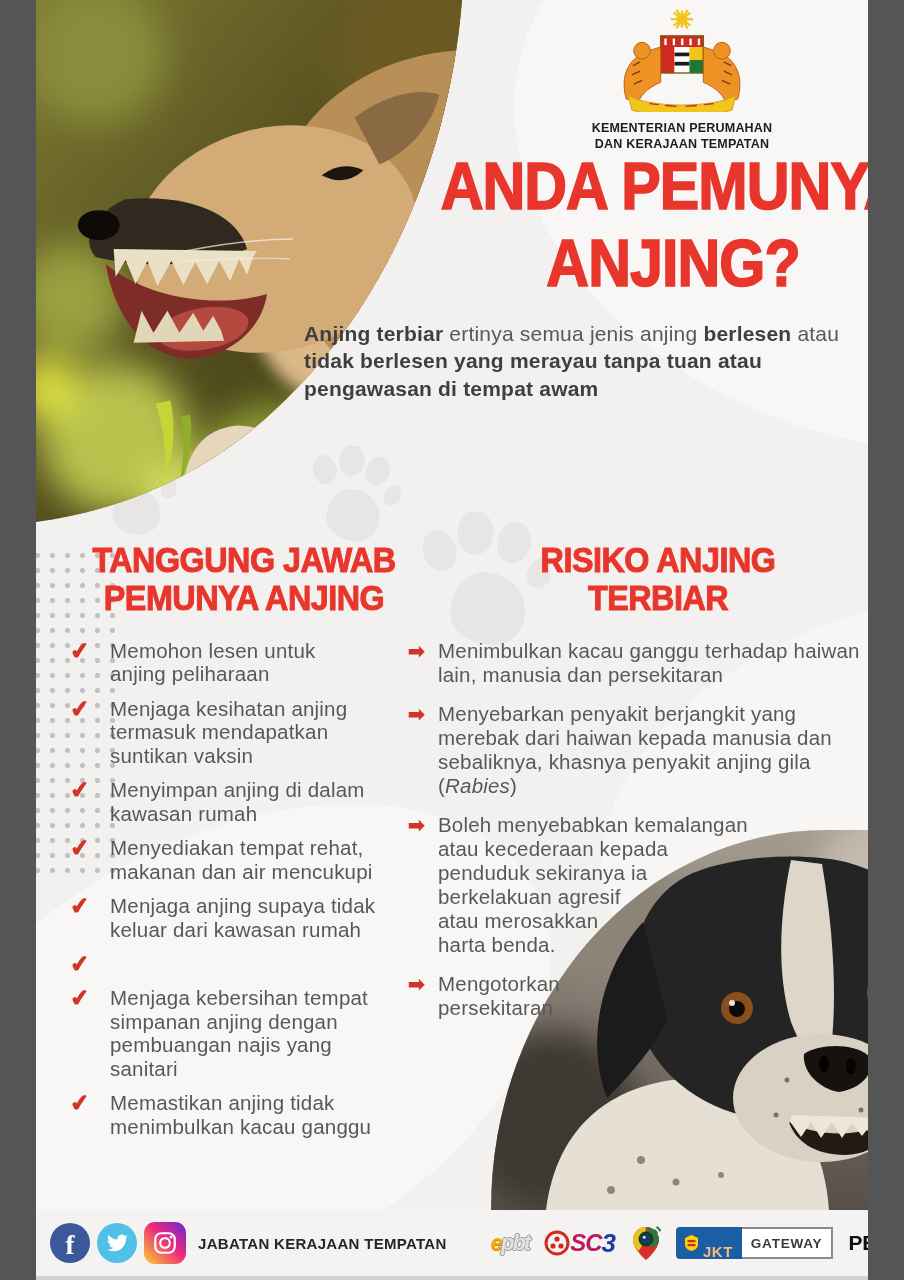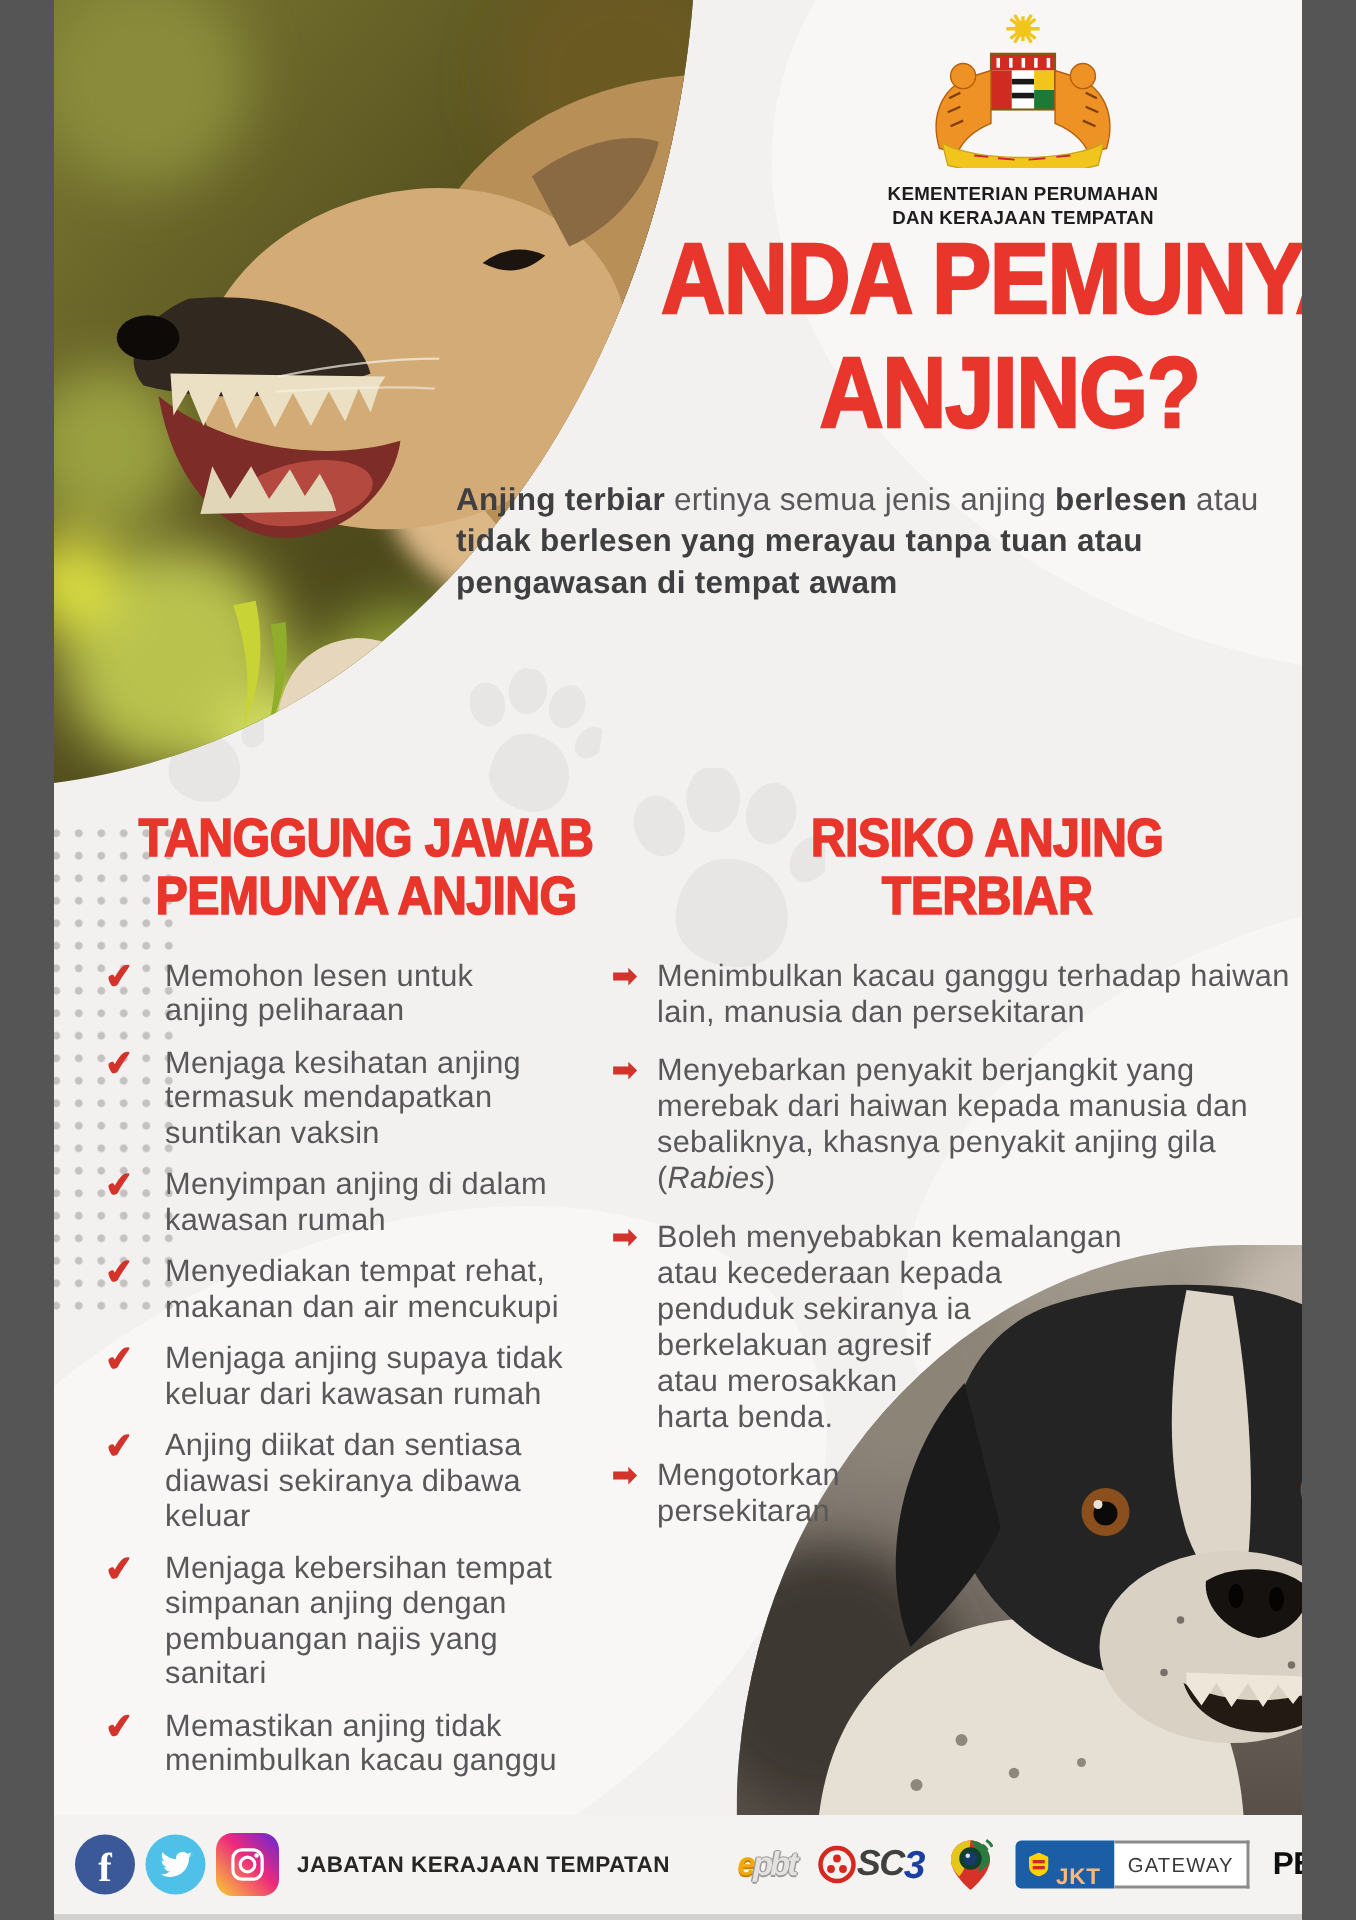--- a/index.html
+++ b/index.html
@@ -74,27 +74,27 @@
   .fb-f{color:#fff;font-weight:bold;font-size:27px;font-family:"Liberation Serif",serif;margin-top:5px;}
   .tw{background:#4fc1e9;}
   .ig{width:42px;height:42px;border-radius:11px;display:flex;align-items:center;justify-content:center;
       background:linear-gradient(45deg,#f9ce34 0%,#ee2a7b 55%,#6228d7 100%);}
   .dept{margin-left:12px;font-size:15px;font-weight:bold;color:#262626;letter-spacing:.3px;}
   .logos{margin-left:auto;display:flex;align-items:center;gap:15px;}
   .epbt{font-style:italic;font-weight:bold;letter-spacing:-2px;font-size:22px;line-height:1;}
   .epbt-e{color:#f2a90a;text-shadow:0 1px 0 #c77f06;}
   .epbt-rest{color:#e3e2e0;text-shadow:-1px 0 0 #9c9b99,1px 0 0 #9c9b99,0 -1px 0 #9c9b99,0 1px 0 #9c9b99;}
   .osc{display:flex;align-items:center;font-style:italic;font-weight:bold;line-height:1;}
-  .osc-sc{color:#404040;font-size:24px;letter-spacing:-1px;}
+  .osc-sc{color:#be185d;font-size:24px;letter-spacing:-1px;}
   .osc-3{color:#1a3f9f;font-size:26px;}
   .jkt-badge{display:flex;align-items:stretch;height:32px;}
   .jkt-blue{background:#1b5ea6;border-radius:4px 0 0 4px;display:flex;align-items:center;gap:5px;padding:0 9px;}
   .jkt-label{color:#fdba74;font-weight:bold;font-size:15px;letter-spacing:.5px;margin-top:16px;}
   .jkt-gateway{background:#fff;border:2px solid #8b8b8b;border-left:none;display:flex;align-items:center;
-               padding:0 9px;font-weight:normal;font-size:13.5px;color:#3a3a3a;letter-spacing:.8px;}
+               padding:0 9px;font-weight:bold;font-size:13.5px;color:#3a3a3a;letter-spacing:.8px;}
   .pbtpay{font-weight:bold;font-size:21px;color:#0e0e0e;letter-spacing:-.3px;}
 </style>
 </head>
 <body>
 
 <div class="poster">
 
   <div class="swoosh sw1"></div>
   <div class="swoosh sw2"></div>
   <div class="swoosh sw3"></div>
@@ -312,23 +312,20 @@
         </li>
 
         <li>
           <span class="bullet bullet-check">✔</span>
           <span class="li-text pre">Menjaga anjing supaya tidak
 keluar dari kawasan rumah</span>
         </li>
 
         <li>
           <span class="bullet bullet-check">✔</span>
-          <span class="li-text pre">Anjing diikat dan sentiasa
-diawasi sekiranya dibawa
-keluar</span>
         </li>
 
         <li>
           <span class="bullet bullet-check">✔</span>
           <span class="li-text pre">Menjaga kebersihan tempat
 simpanan anjing dengan
 pembuangan najis yang
 sanitari</span>
         </li>
 

